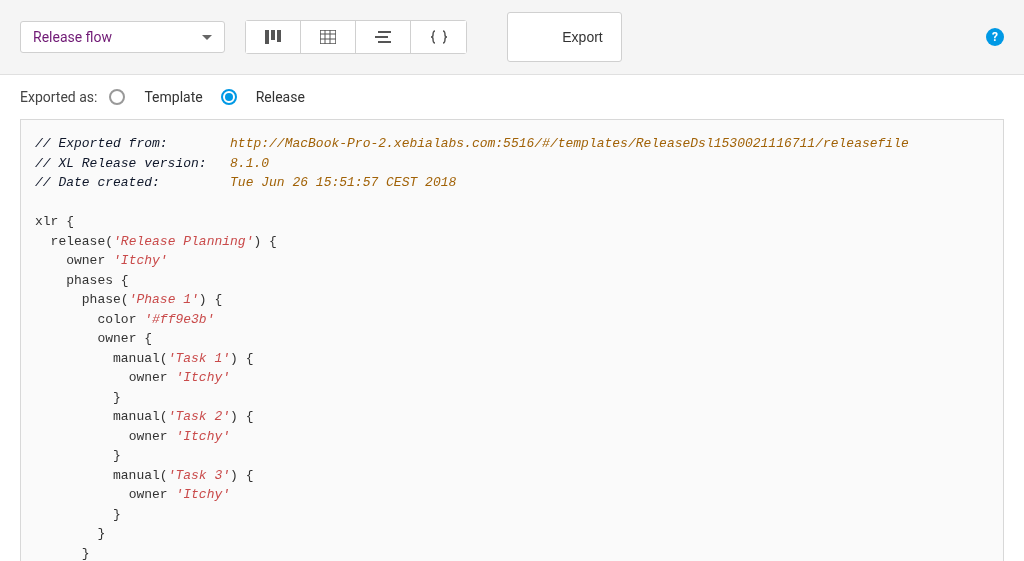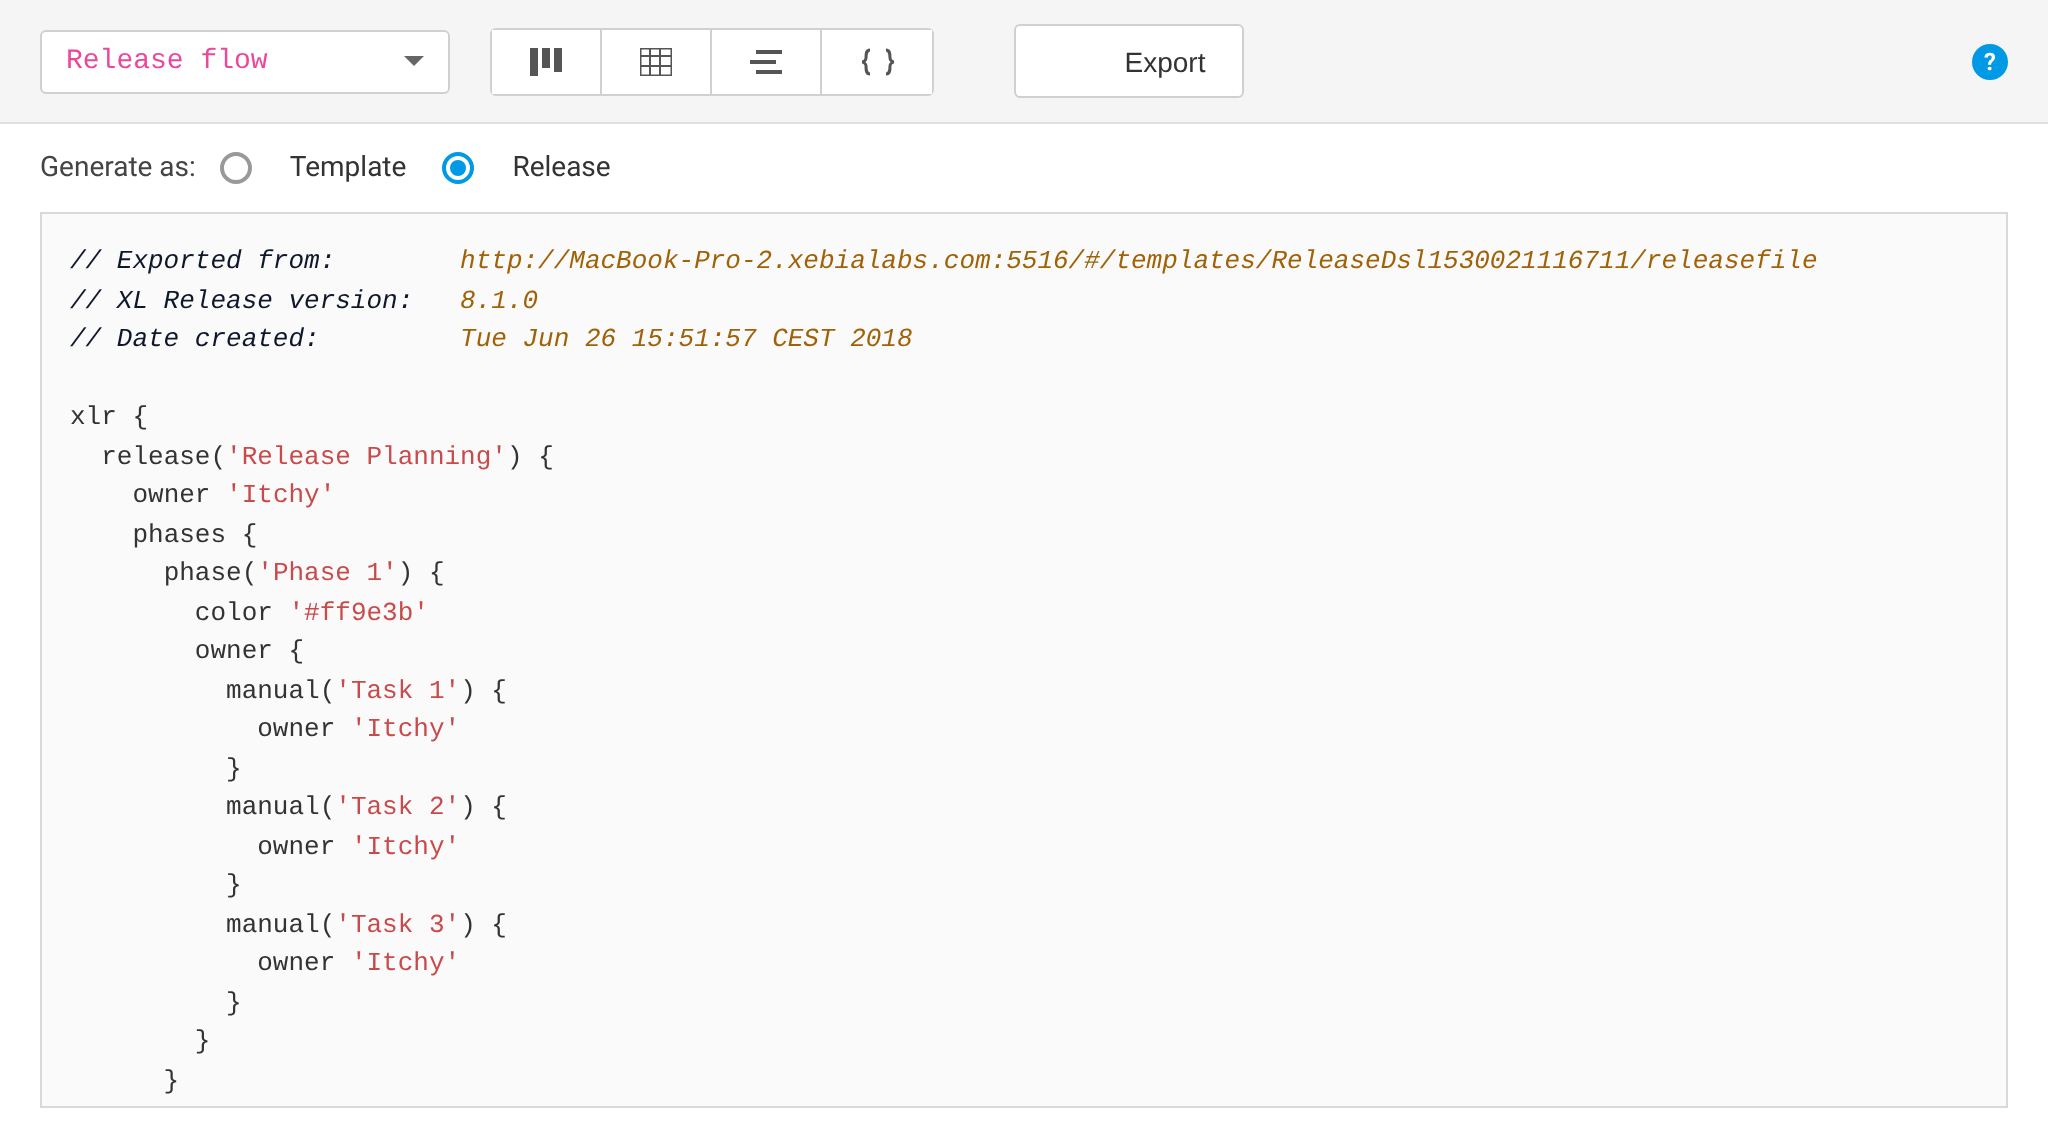--- a/index.html
+++ b/index.html
@@ -30,22 +30,21 @@
       justify-content: space-between;
       width: 205px;
       height: 32px;
       padding: 0 12px;
       background: #fff;
       border: 1px solid #d0d0d0;
       border-radius: 3px;
       cursor: pointer;
     }
     .dropdown-label {
-      color: #ec4899;
-      font-family: Liberation Mono, monospace;
+      color: #701a75;
     }
     .caret {
       width: 0;
       height: 0;
       border-left: 5px solid transparent;
       border-right: 5px solid transparent;
       border-top: 5px solid #666;
     }
     .view-buttons {
       display: flex;
@@ -63,21 +62,21 @@
       border: none;
       border-right: 1px solid #d0d0d0;
       cursor: pointer;
       color: #555;
     }
     .view-btn:last-child {
       border-right: none;
     }
     .export-btn {
       width: 115px;
-      height: 37px;
+      height: 50px;
       background: #fff;
       border: 1px solid #d0d0d0;
       border-radius: 3px;
       cursor: pointer;
       font-size: 14px;
       color: #333;
       margin-left: 20px;
       padding-left: 36px;
     }
     .spacer {
@@ -155,20 +154,21 @@
     .c-comment-val {
       color: #a16207;
       font-style: italic;
     }
     .c-keyword {
       color: #333;
       text-align: right;
     }
     .c-string {
       color: #c94a4a;
+      font-style: italic;
     }
     svg {
       pointer-events: none;
     }
   </style>
 </head>
 <body>
 
 <div class="toolbar">
   <div class="dropdown">
@@ -209,21 +209,21 @@
   </div>
 
   <button class="export-btn">Export</button>
 
   <div class="spacer"></div>
 
   <div class="help-icon">?</div>
 </div>
 
 <div class="generate-row">
-  <span class="generate-label">Generate as:</span>
+  <span class="generate-label">Exported as:</span>
   <div class="radio-group">
     <span class="radio"></span>
     <span>Template</span>
   </div>
   <div class="radio-group">
     <span class="radio checked"></span>
     <span>Release</span>
   </div>
 </div>
 

